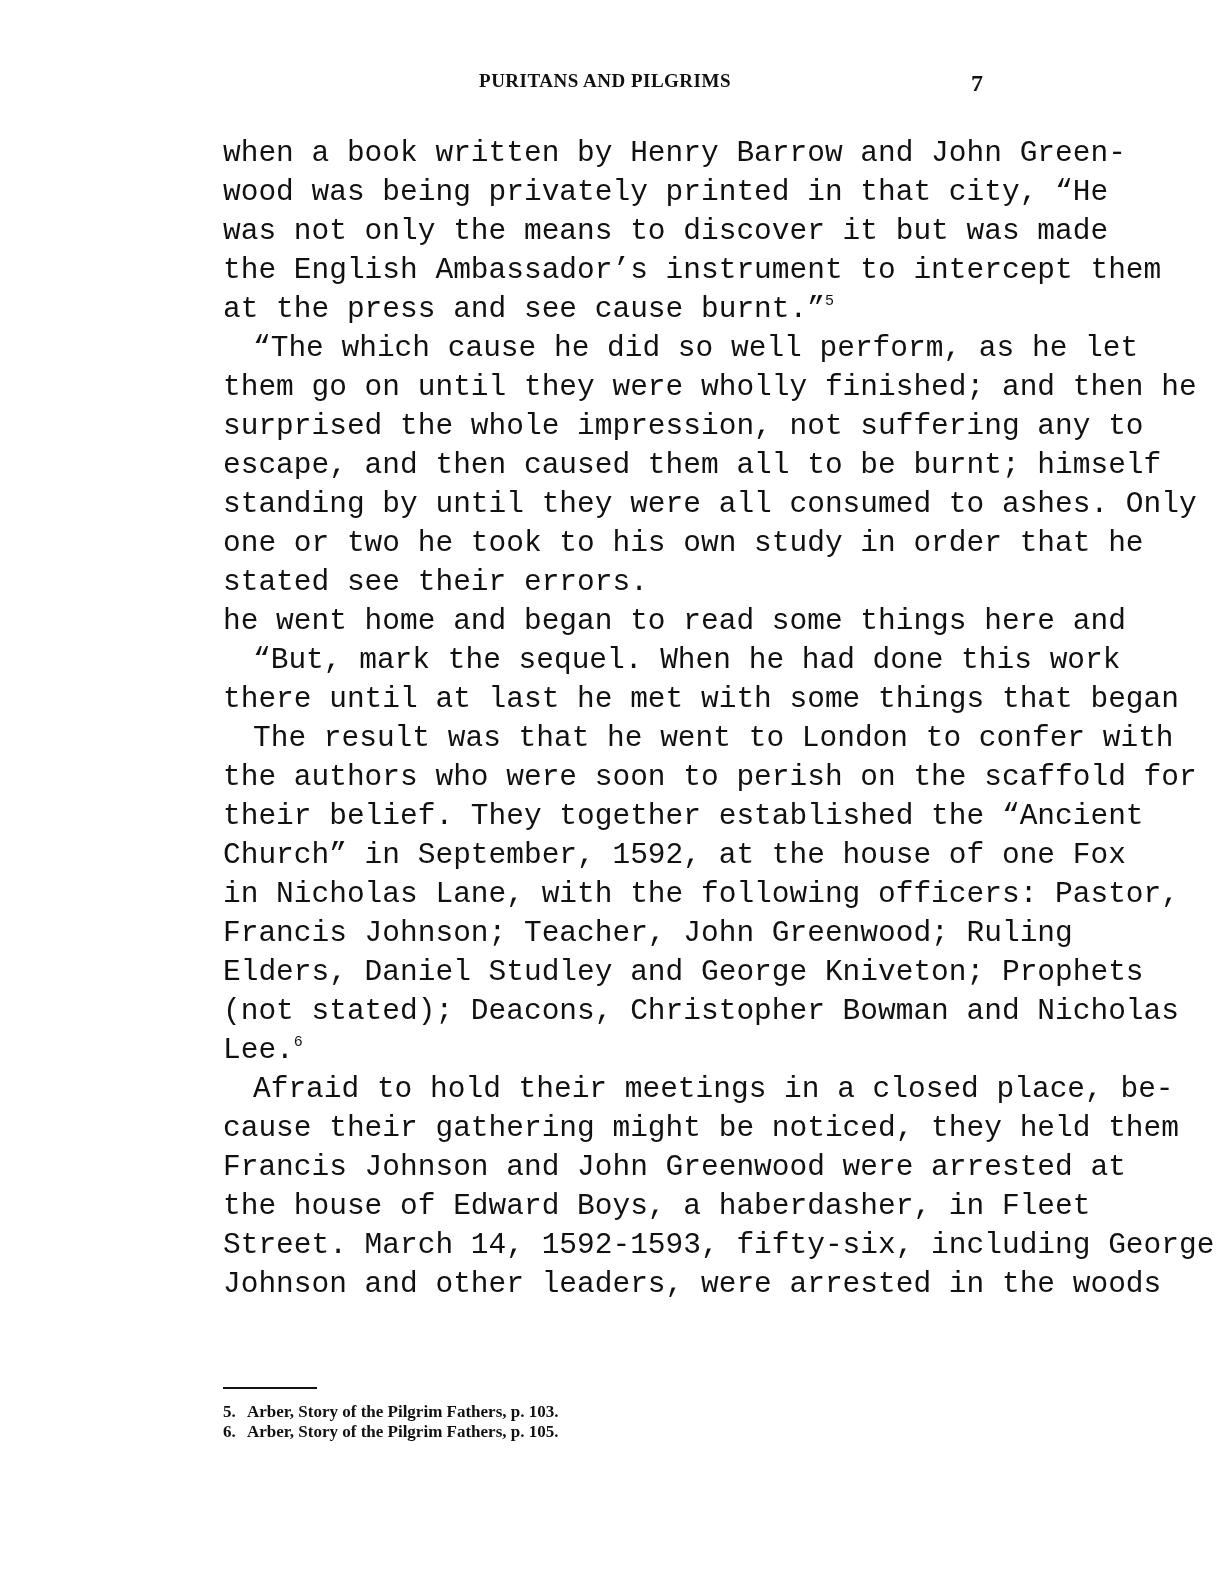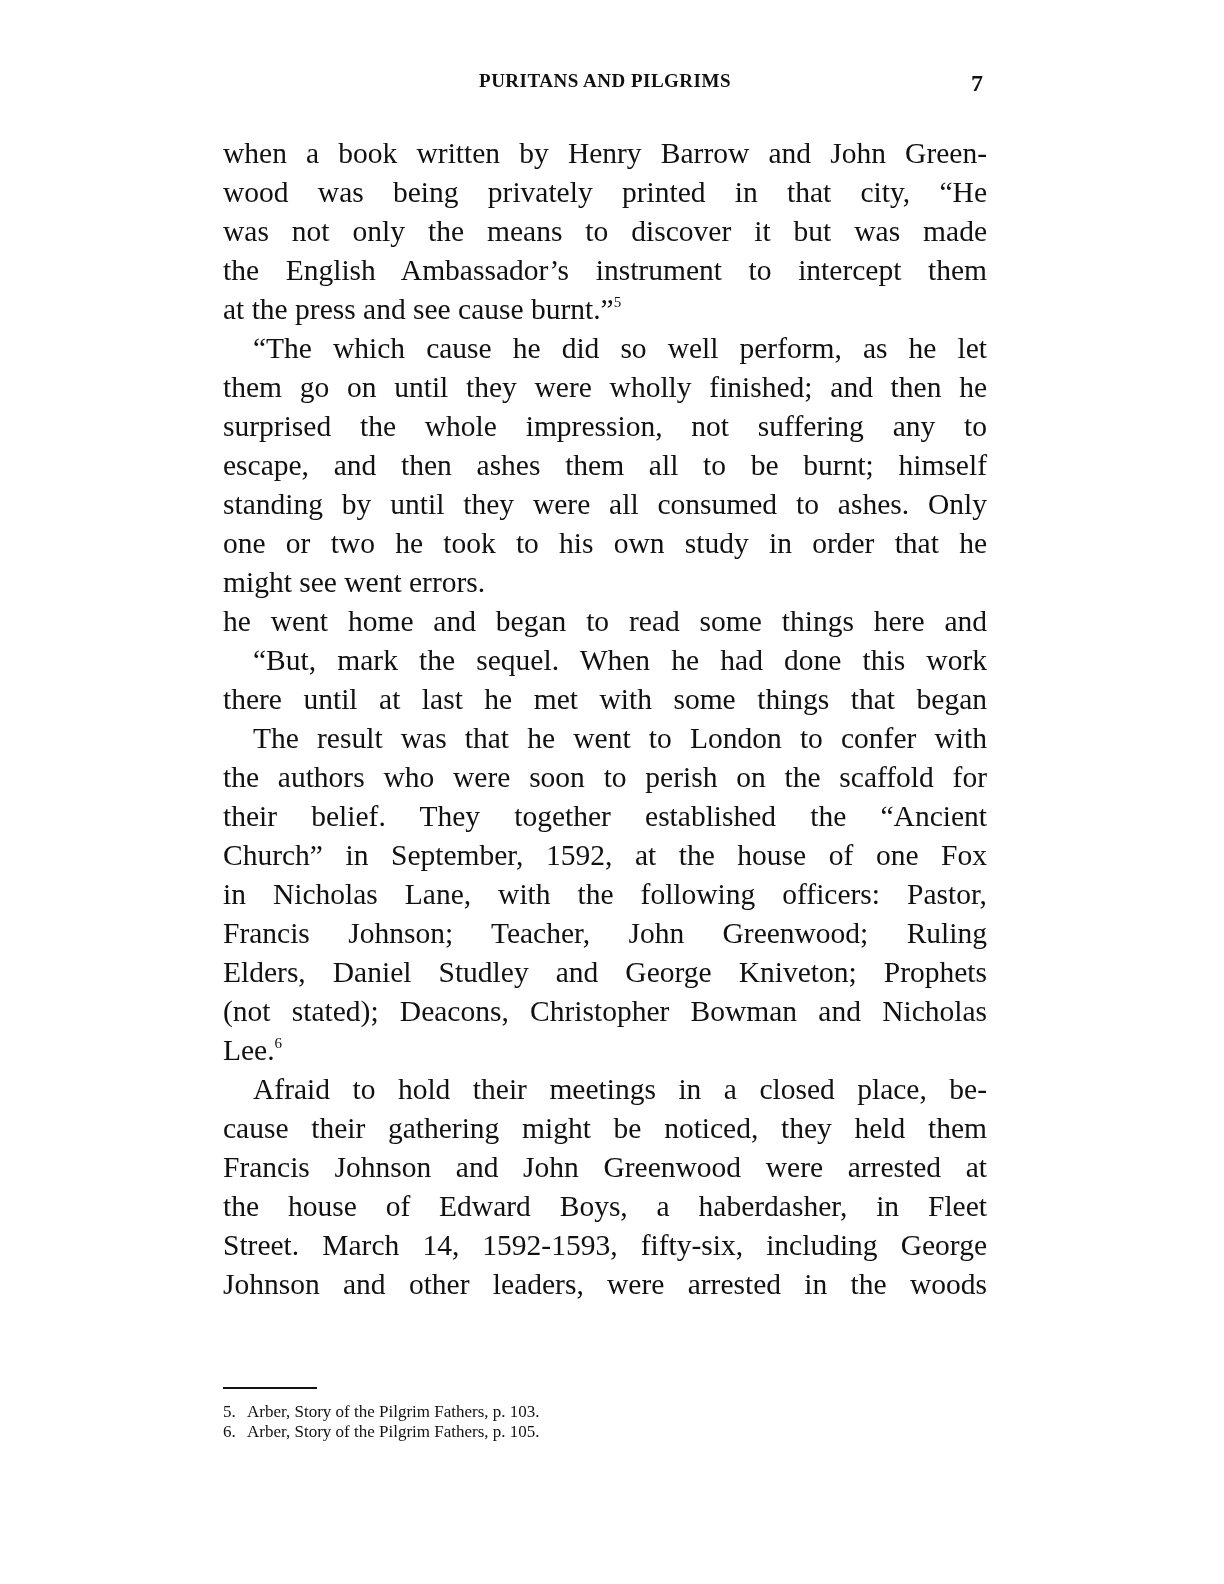--- a/index.html
+++ b/index.html
@@ -17,36 +17,36 @@
     position: absolute; left: 0; width: 764px; top: 0; text-align: center;
     font-size: 19px; letter-spacing: 0.5px; font-weight: bold;
     font-family: "Liberation Serif", serif;
   }
   .page-number {
     position: absolute; right: 4px; top: 0; font-size: 24px; font-weight: bold;
     font-family: "Liberation Serif", serif;
   }
   .body-text {
     position: absolute; left: 204px; top: 134px; width: 764px;
-    font-family: Liberation Serif, serif;
+    font-family: Liberation Mono, monospace;
     font-size: 29.5px; line-height: 39px;
   }
   .line {
     display: block; white-space: nowrap; text-align: justify;
     text-align-last: justify; height: 39px;
   }
   .line.last { text-align-last: left; }
   .line.indent { padding-left: 30px; }
   sup.fn { font-size: 15px; vertical-align: 12px; line-height: 0; }
   .footnote-rule {
     position: absolute; left: 204px; top: 1387px; width: 94px; height: 2px; background: #111;
   }
   .footnotes {
     position: absolute; left: 204px; top: 1402px; width: 764px;
-    font-family: "Liberation Serif", serif; font-weight: normal;
+    font-family: "Liberation Serif", serif; font-weight: bold;
     font-size: 17px; line-height: 20px;
   }
   .footnote { display: block; white-space: nowrap; }
   .fn-num { display: inline-block; width: 24px; }
 </style>
 </head>
 <body>
 
 <div class="page">
   <div class="running-head">
@@ -61,24 +61,24 @@
       <span class="line">wood was being privately printed in that city, “He</span>
       <span class="line">was not only the means to discover it but was made</span>
       <span class="line">the English Ambassador’s instrument to intercept them</span>
       <span class="line last"><span>at the press and see cause burnt.”</span><sup class="fn">5</sup></span>
     </div>
 
     <div>
       <span class="line indent">“The which cause he did so well perform, as he let</span>
       <span class="line">them go on until they were wholly finished; and then he</span>
       <span class="line">surprised the whole impression, not suffering any to</span>
-      <span class="line">escape, and then ashes them all to be burnt; himself</span>
+      <span class="line">escape, and then caused them all to be burnt; himself</span>
       <span class="line">standing by until they were all consumed to ashes. Only</span>
       <span class="line">one or two he took to his own study in order that he</span>
-      <span class="line last">might see went errors.</span>
+      <span class="line last">stated see their errors.</span>
     </div>
 
     <div>
       <span class="line">he went home and began to read some things here and</span>
       <span class="line indent">“But, mark the sequel. When he had done this work</span>
       <span class="line">there until at last he met with some things that began</span>
     </div>
 
     <div>
       <span class="line indent">The result was that he went to London to confer with</span>

